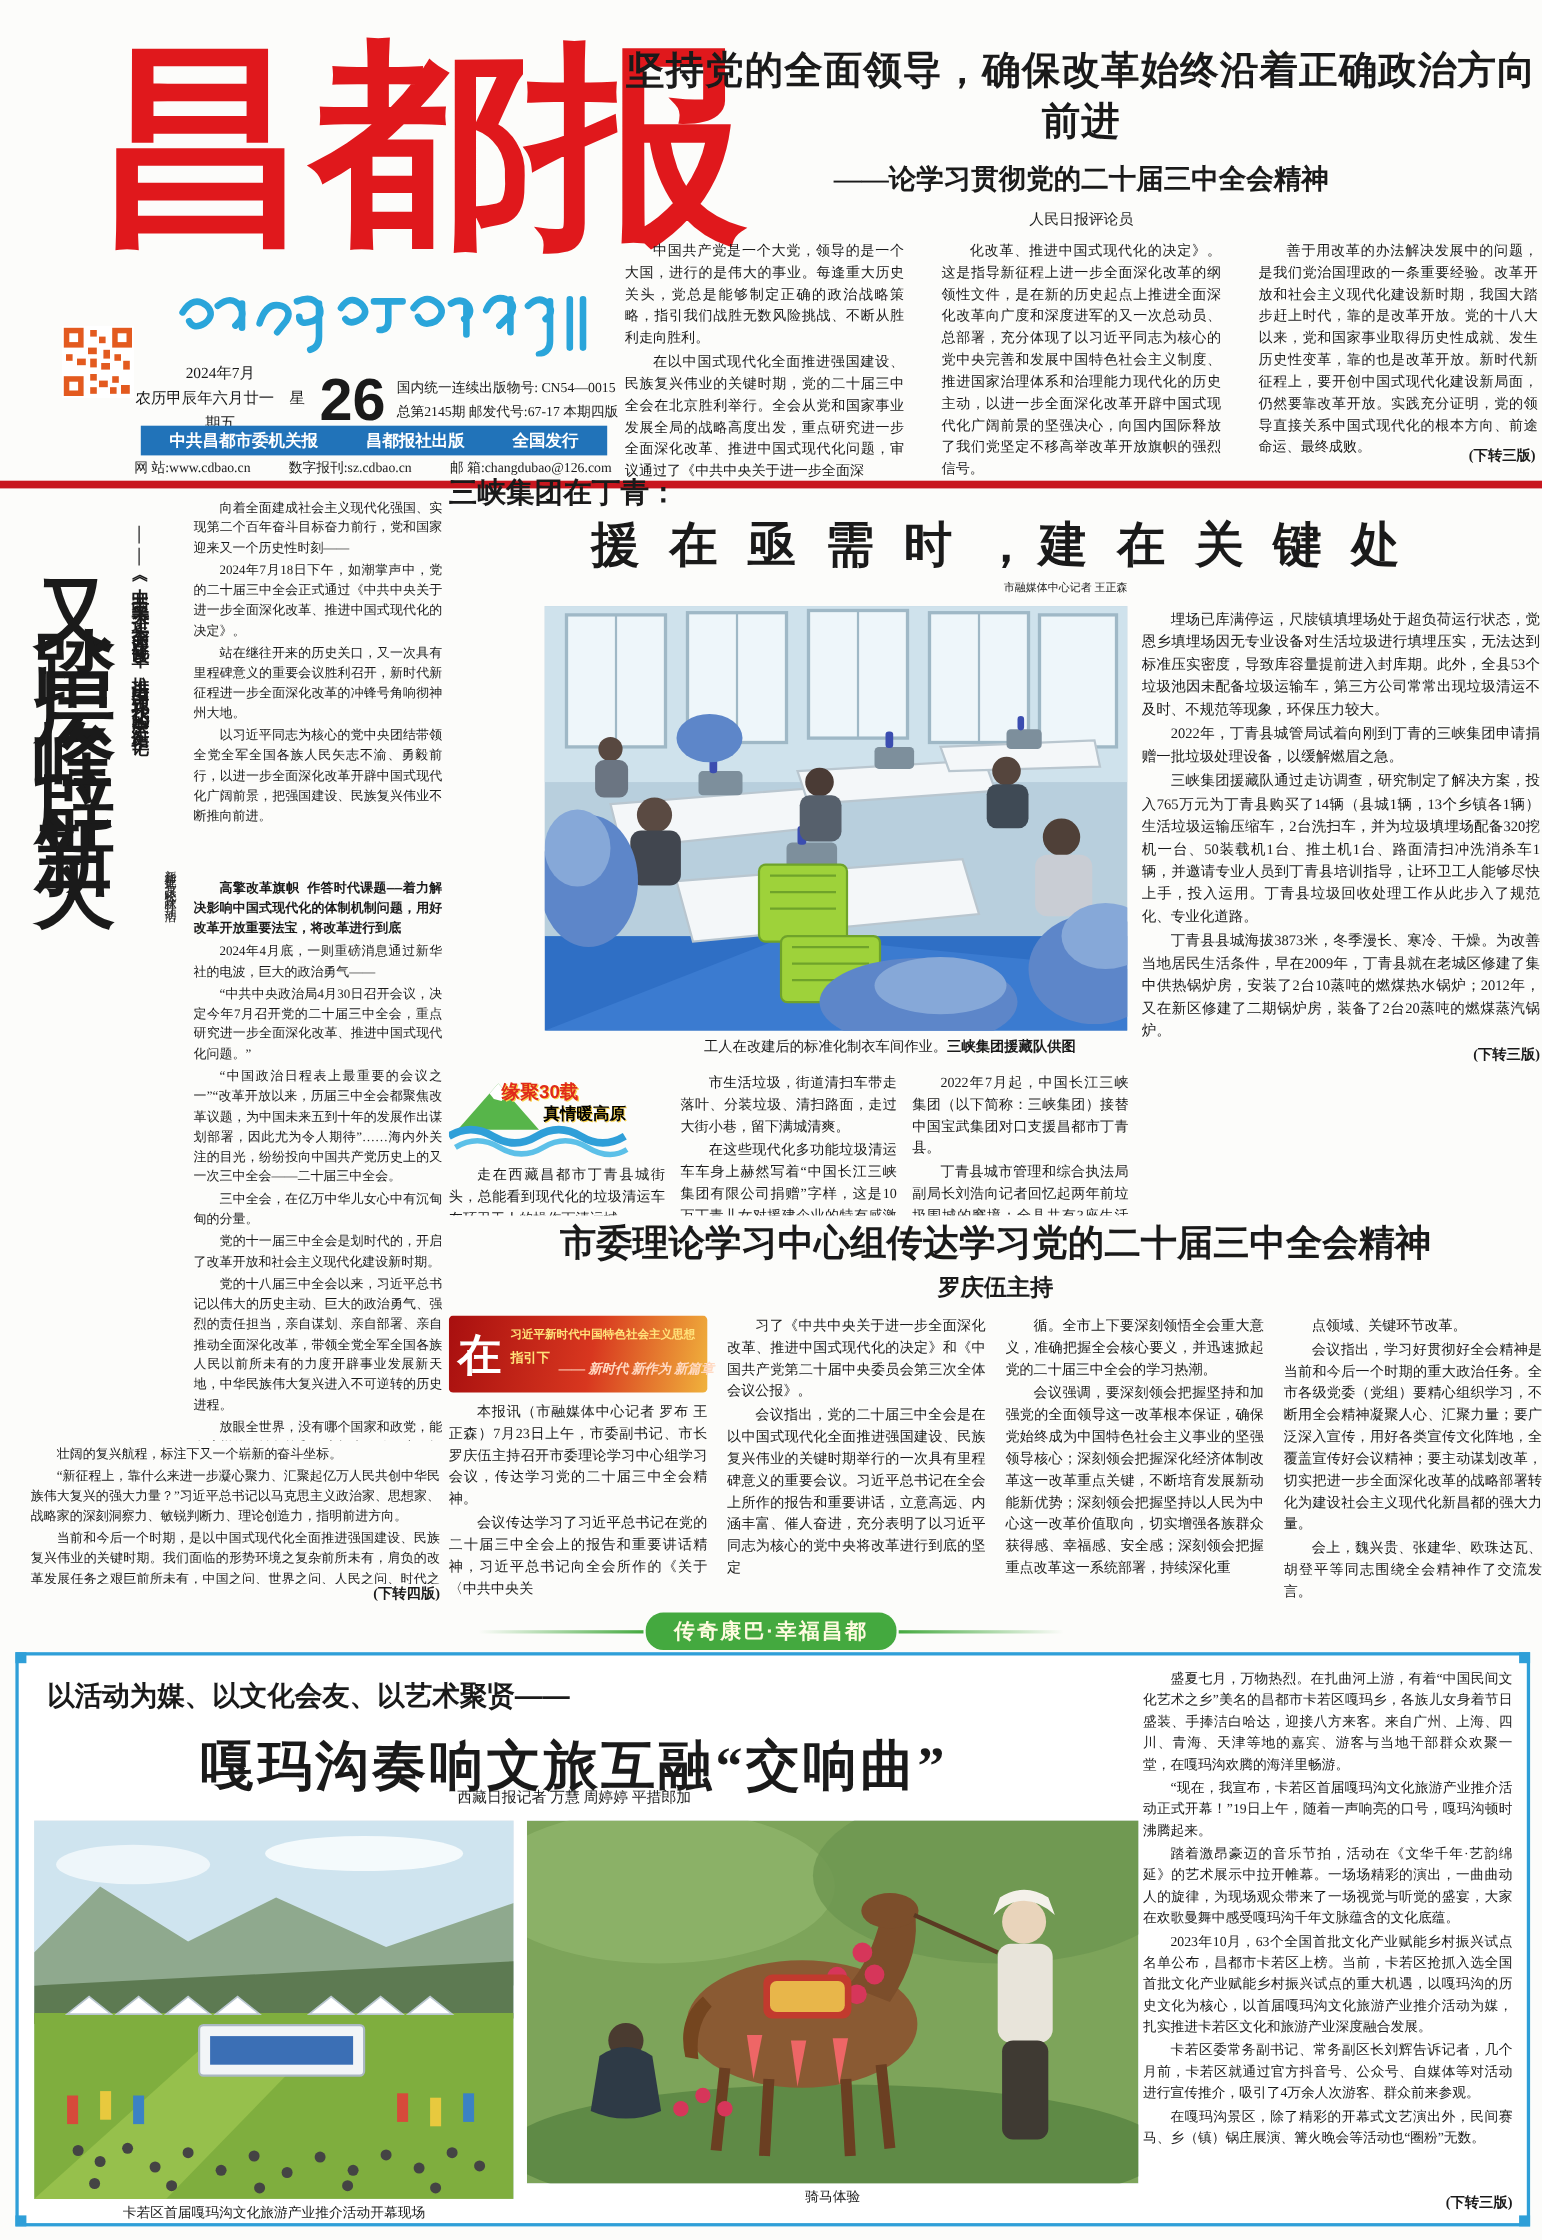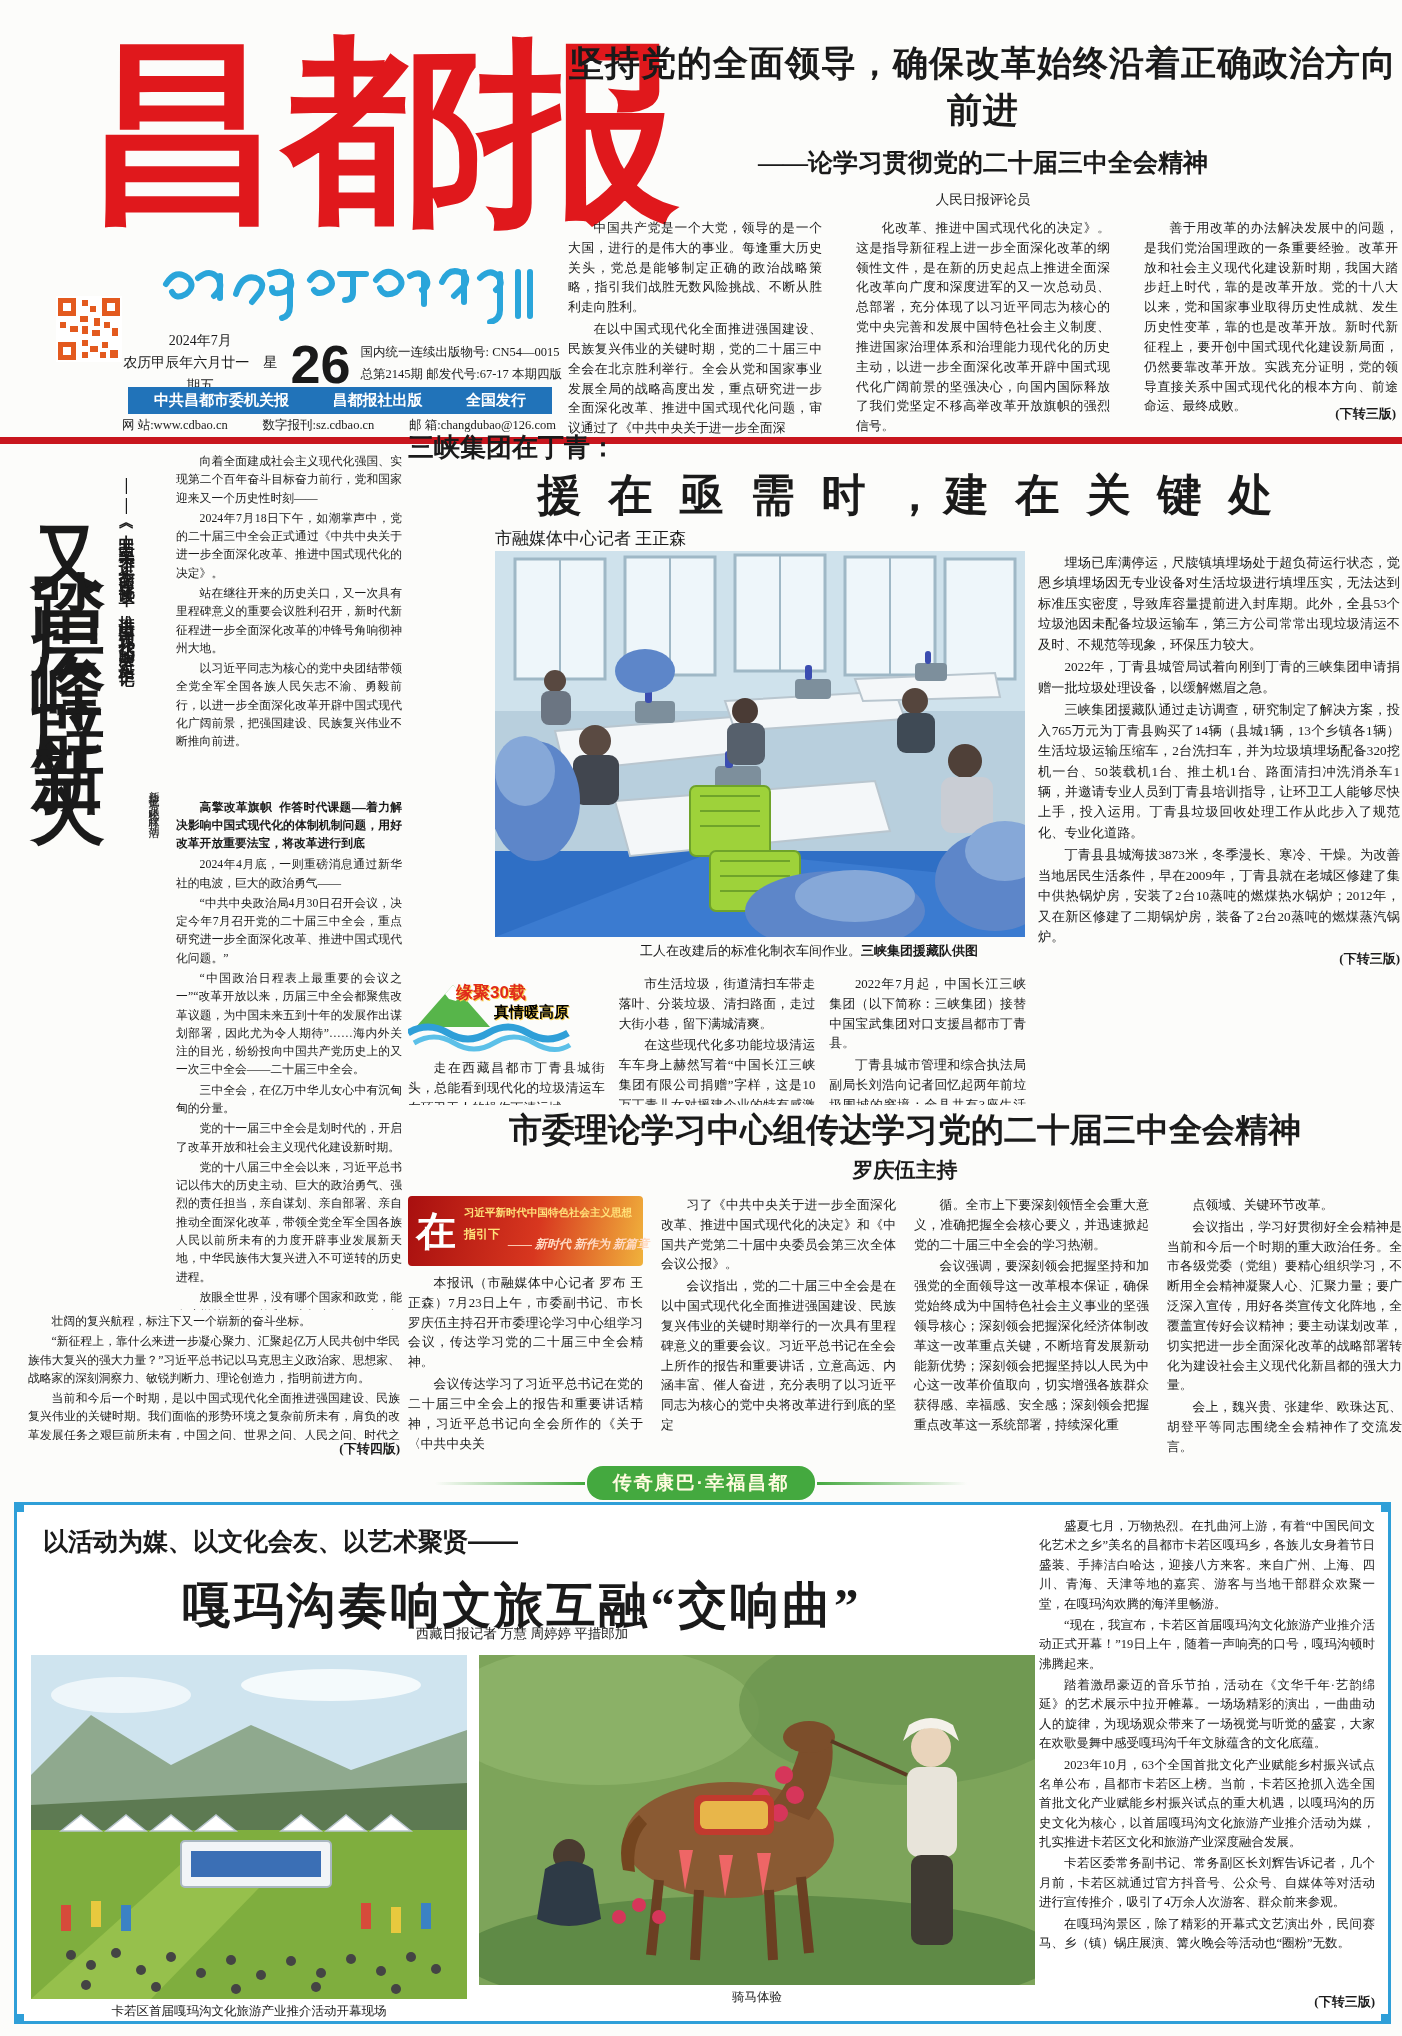--- a/index.html
+++ b/index.html
@@ -43,21 +43,21 @@
     font-weight:bold;letter-spacing:4px;line-height:1.3;}
   .v-byline{left:118px;top:330px;height:400px;writing-mode:vertical-rl;font-size:11px;
     letter-spacing:2px;color:#222;}
   .left-body{left:148px;top:0;width:226px;height:858px;overflow:hidden;font-size:11.8px;}
   .left-wide{left:0;top:860px;width:372px;height:128px;overflow:hidden;font-size:11.8px;}
   .left-jump{left:226px;top:988px;width:146px;}
   
   .sx-kicker{left:408px;top:430px;font-size:26px;font-weight:bold;font-family:"Liberation Sans",sans-serif;}
   .sx-head{left:418px;top:466px;width:982px;text-align:center;font-size:44px;font-weight:bold;
     letter-spacing:8px;}
-  .sx-byline{left:495px;top:527px;width:530px;text-align:left;font-size:17px;}
+  .sx-byline{left:495px;top:527px;width:530px;text-align:right;font-size:10px;}
   .photo{background:#dfe8ee;overflow:hidden;}
   .sx-photo{left:495px;top:551px;width:530px;height:386px;}
   .sx-caption-row{left:495px;top:942px;width:628px;display:flex;justify-content:center;font-size:13px;}
   .sx-credit{font-weight:bold;font-family:"Liberation Sans",sans-serif;}
   .sx-rightcol{left:1038px;top:553px;width:362px;height:545px;overflow:hidden;font-size:13.2px;}
   .sx-below{left:408px;top:975px;width:618px;height:130px;display:flex;gap:14px;overflow:hidden;font-size:12.8px;}
   .sx-below .bcol{flex:1;}
   .logo30{position:relative;width:100%;height:80px;margin-bottom:4px;}
   .logo30 .l1{position:absolute;left:48px;top:6px;color:#e02a1a;font-weight:bold;font-size:17px;
     font-family:"Liberation Sans",sans-serif;text-shadow:1px 1px 0 #f8d24a;}

